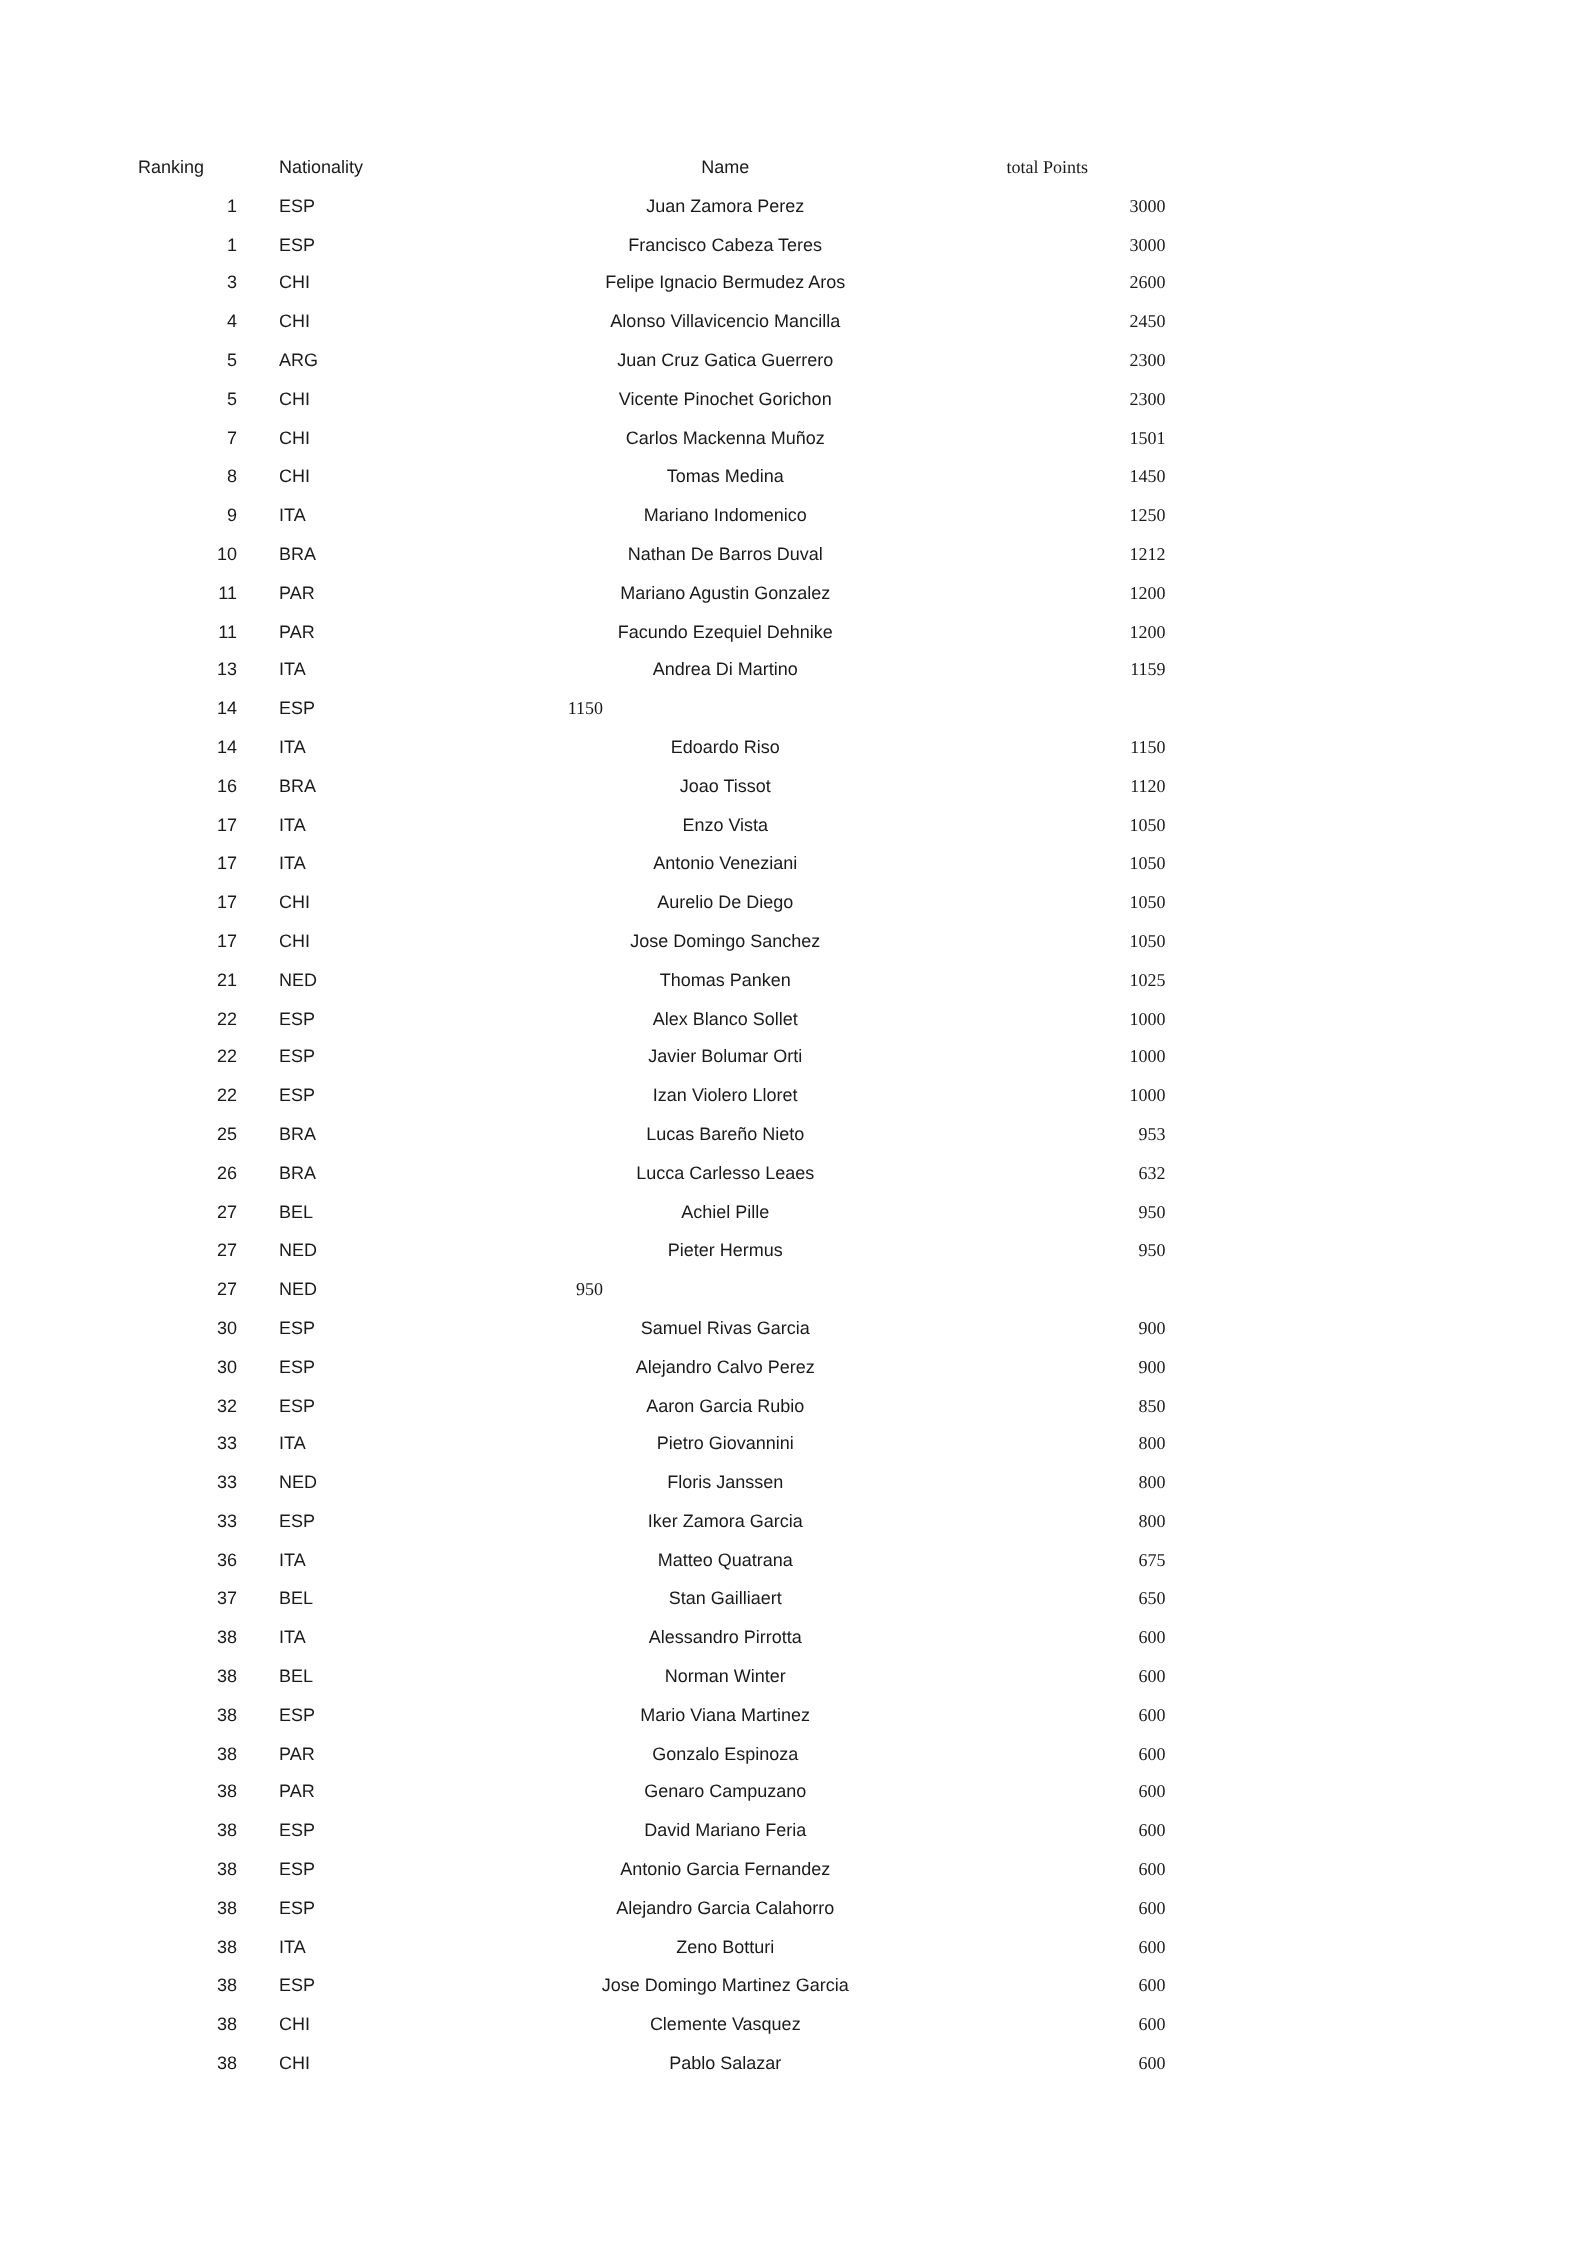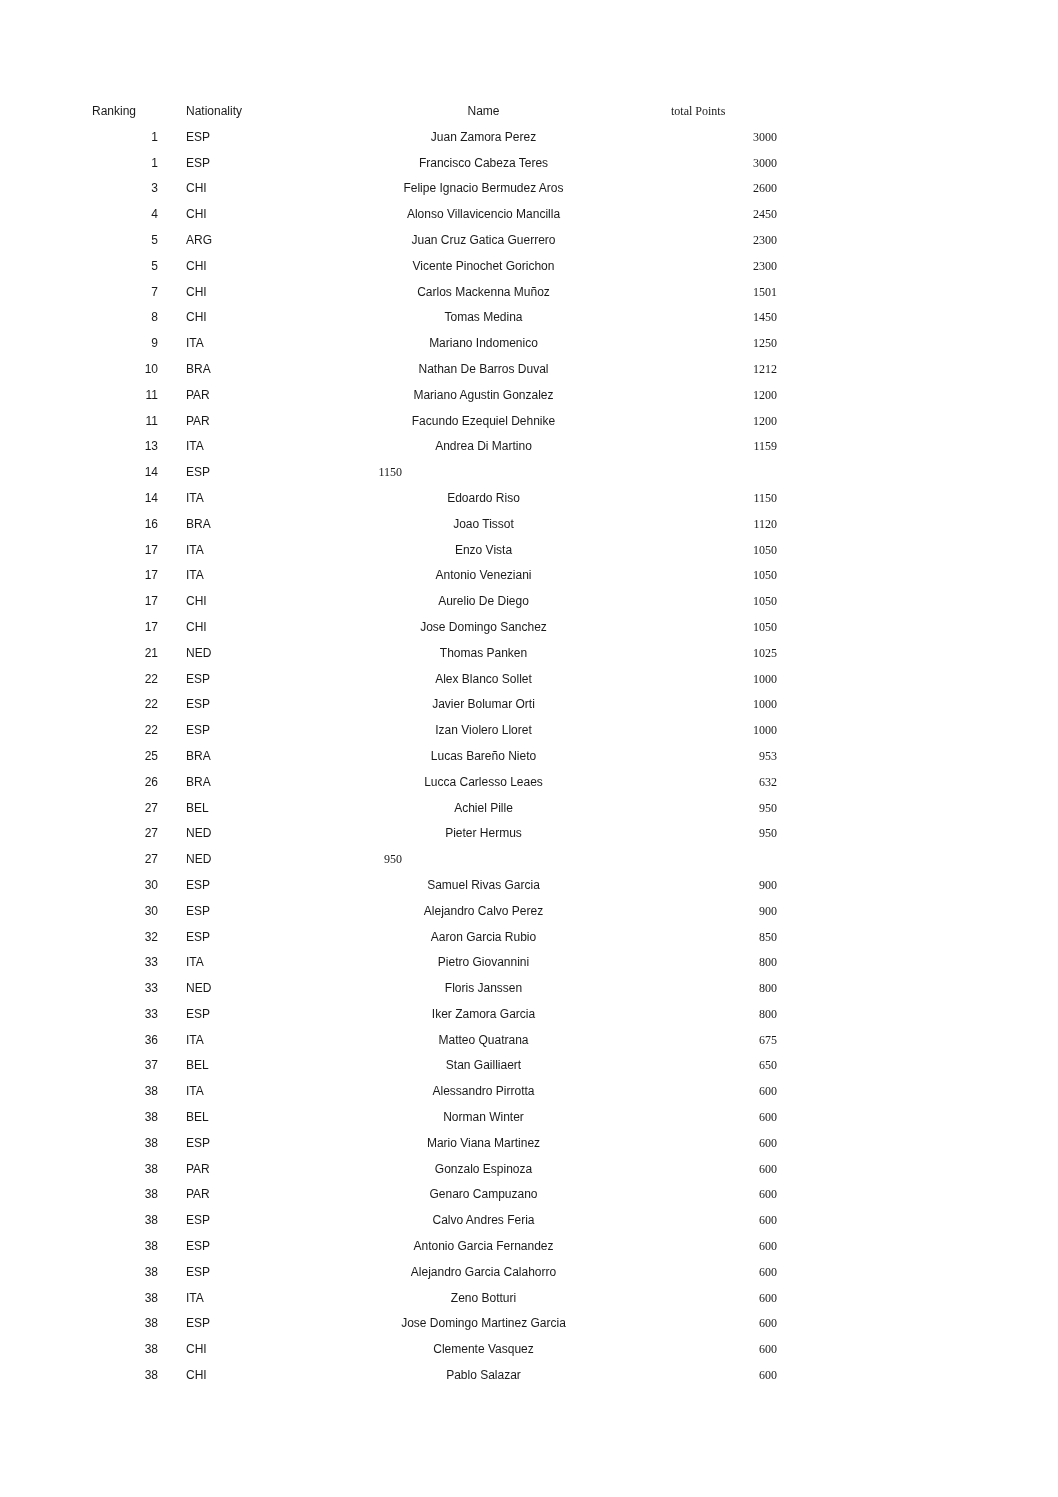--- a/index.html
+++ b/index.html
@@ -355,21 +355,21 @@
   <div class="row">
     <div class="cell rank">38</div>
     <div class="cell nat">PAR</div>
     <div class="cell name">Genaro Campuzano</div>
     <div class="cell points">600</div>
   </div>
 
   <div class="row">
     <div class="cell rank">38</div>
     <div class="cell nat">ESP</div>
-    <div class="cell name">Calvo Andres Feria</div>
+    <div class="cell name">David Mariano Feria</div>
     <div class="cell points">600</div>
   </div>
 
   <div class="row">
     <div class="cell rank">38</div>
     <div class="cell nat">ESP</div>
     <div class="cell name">Antonio Garcia Fernandez</div>
     <div class="cell points">600</div>
   </div>
 

